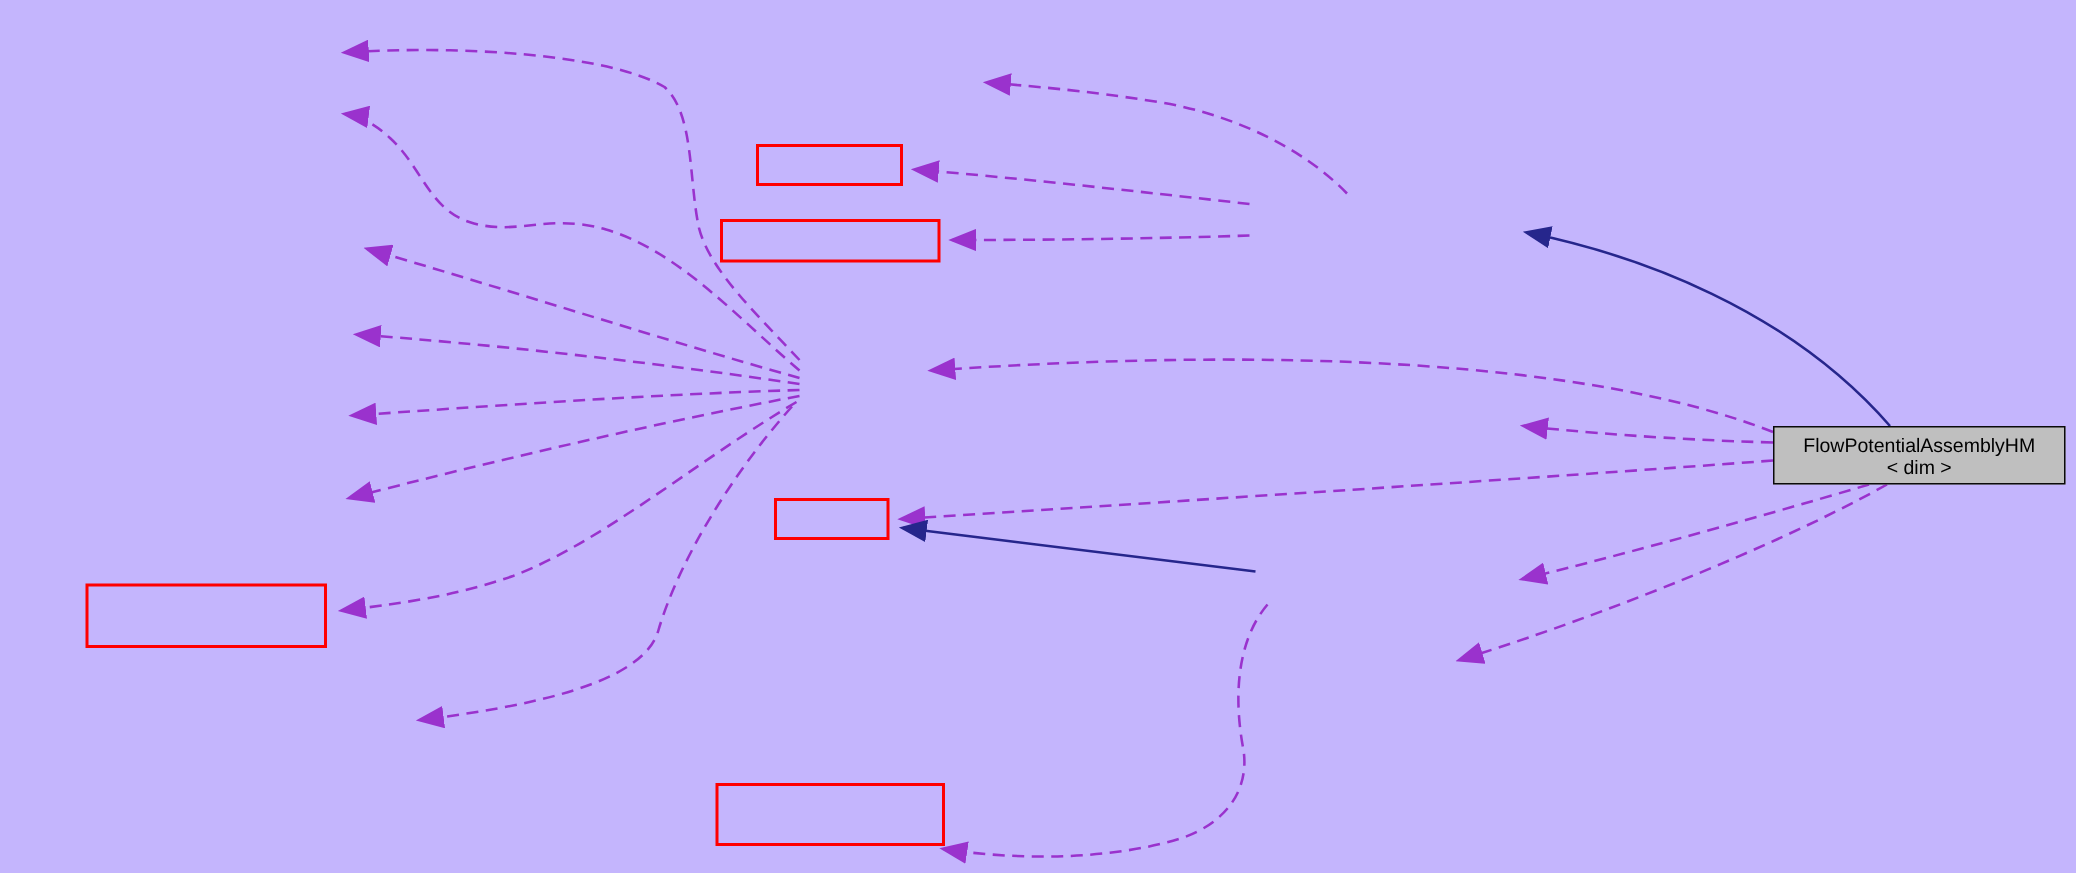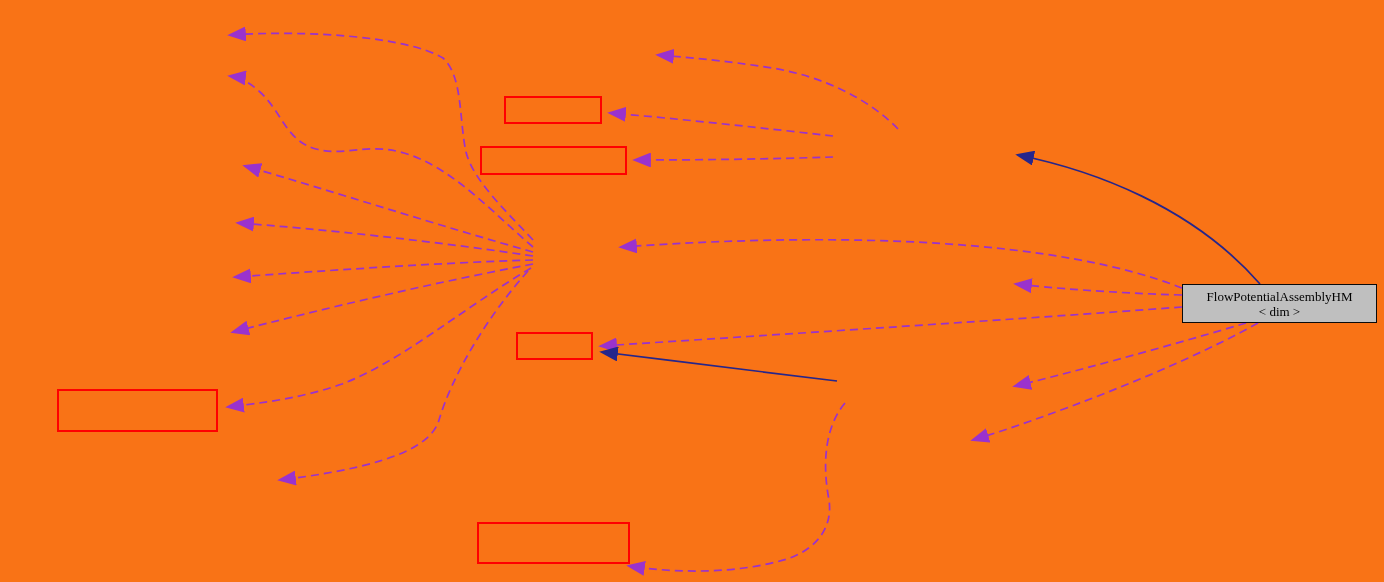--- a/index.html
+++ b/index.html
@@ -1,22 +1,22 @@
 <!DOCTYPE html>
 <html><head>
 <meta charset="utf-8">
 <style>
   html, body { margin: 0; padding: 0; background: #000; }
   .stage {
     position: relative;
     width: 1384px;
     height: 582px;
-    background: #f97316;
+    background: #c4b5fd;
     overflow: hidden;
-    font-family: Liberation Serif, serif;
+    font-family: Liberation Sans, sans-serif;
   }
   .stage svg { position: absolute; left: 0; top: 0; }
   .edge-dashed {
     fill: none;
     stroke-width: 1.7;
     stroke-dasharray: 8 5;
   }
   .edge-solid {
     fill: none;
     stroke-width: 1.7;

